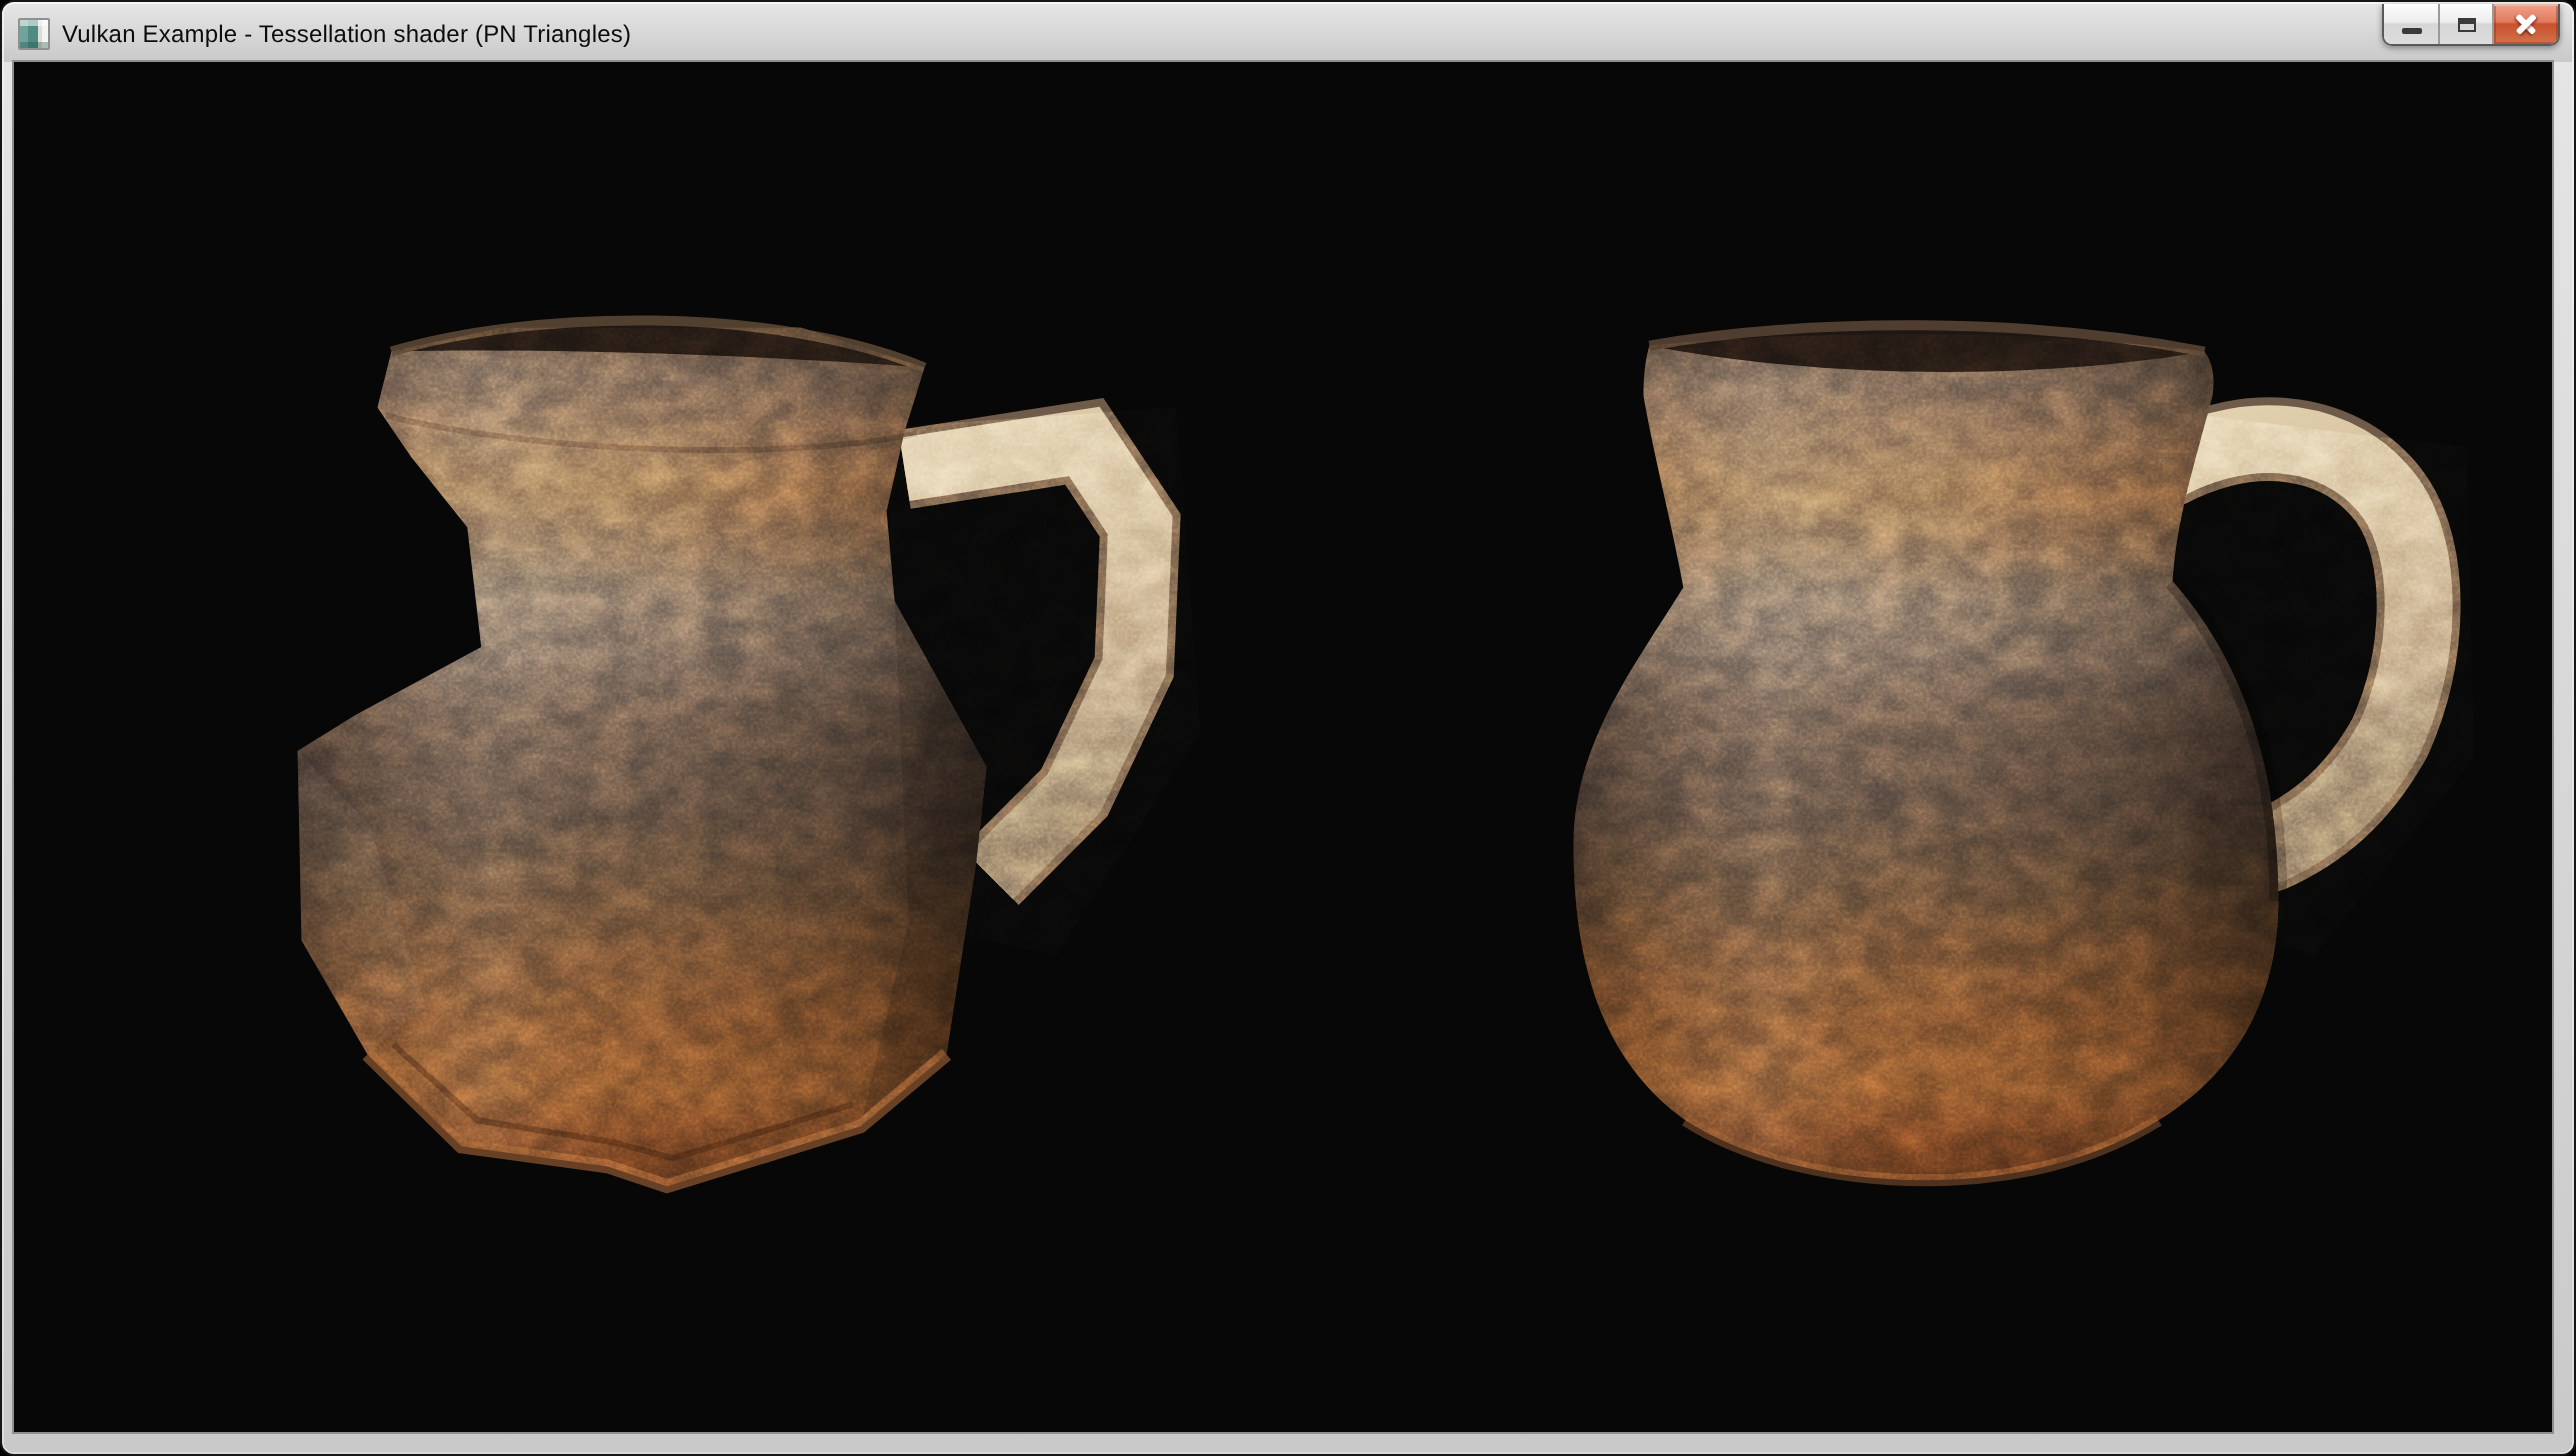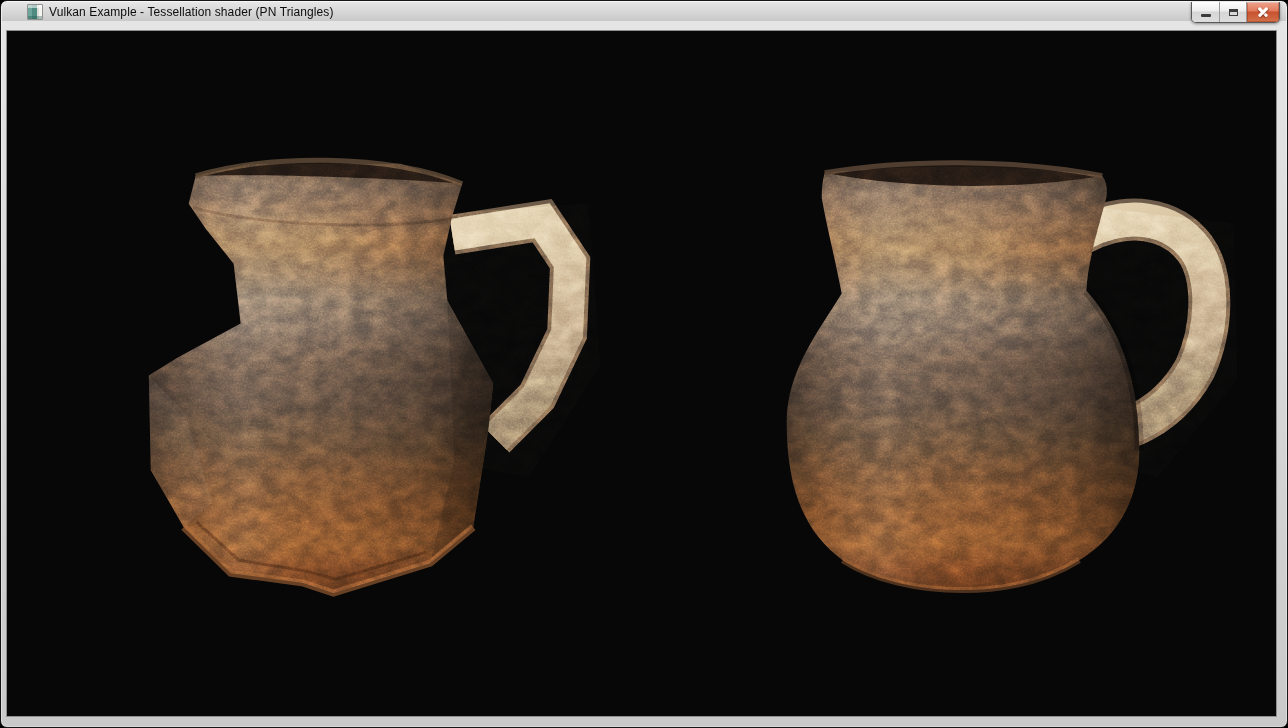--- a/index.html
+++ b/index.html
@@ -9,24 +9,24 @@
   }
   
   .window{
     position:absolute;inset:0;box-sizing:border-box;
     border:1px solid var(--window-border,#161616);
     border-radius:7px;
     background:linear-gradient(var(--titlebar-top,#e2e2e2),var(--titlebar-bottom,#c6c6c6));
     box-shadow:inset 0 1px 0 rgba(255,255,255,.65), inset 1px 0 0 rgba(255,255,255,.35), inset -1px 0 0 rgba(255,255,255,.35), inset 0 -1px 0 rgba(255,255,255,.3);
   }
   .titlebar{
-    position:absolute;top:1px;left:1px;right:1px;height:19px;
+    position:absolute;top:1px;left:1px;right:1px;height:29px;
     border-radius:6px 6px 0 0;
     background:linear-gradient(var(--titlebar-top,#e4e4e4) 0%,#d6d6d6 55%,var(--titlebar-bottom,#cbcbcb) 100%);
-    display:flex;align-items:center;padding-left:25px;box-sizing:border-box;
+    display:flex;align-items:center;padding-left:7px;box-sizing:border-box;
   }
   .title-icon{
     width:16px;height:16px;flex:0 0 16px;box-sizing:border-box;
     border:1px solid #8f918f;border-radius:1px;
     background:
       linear-gradient(180deg, rgba(255,255,255,.55) 0 3px, rgba(255,255,255,0) 3px),
       linear-gradient(90deg,#6ea49b 0 4px,#4f8b81 4px 9px,#d9ded9 9px 11px,#f4f4f2 11px 16px);
     box-shadow:inset 0 -3px 0 rgba(30,80,70,.35);
   }
   .title-text{

